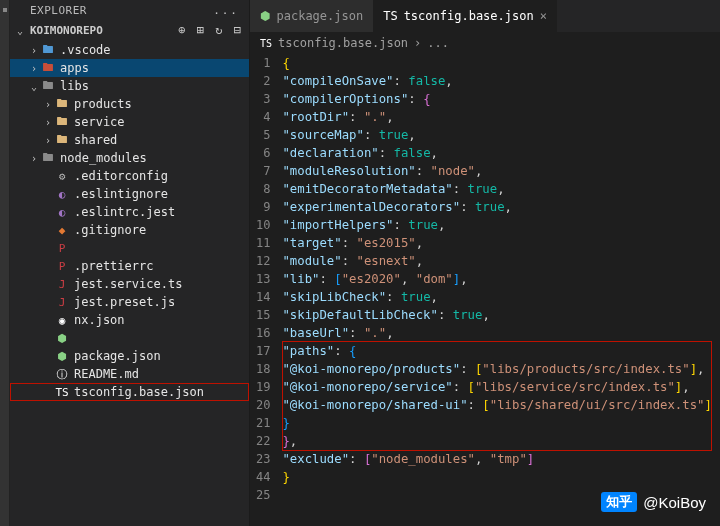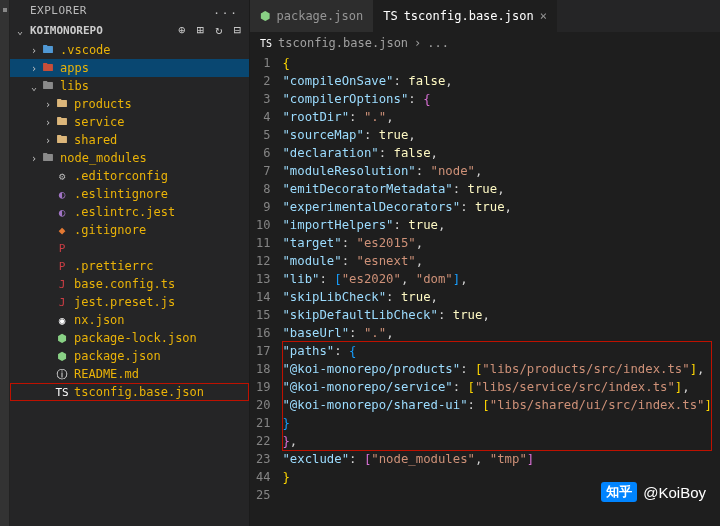--- a/index.html
+++ b/index.html
@@ -11,41 +11,41 @@
 .sidebar-head { display:flex; align-items:center; justify-content:space-between; padding:4px 10px 4px 20px; font-size:11px; letter-spacing:.5px; color:#bbb; }
 .sidebar-head .actions { color:#c5c5c5; letter-spacing:2px; }
 .treehead { display:flex; align-items:center; justify-content:space-between; padding:2px 8px 2px 4px; }
 .treehead-left { display:flex; align-items:center; gap:4px; }
 .tree-actions span { margin-left:4px; font-size:12px; color:#c5c5c5; cursor:pointer; }
 .tree { flex:1; overflow:auto; padding-top:2px; }
 .row { display:flex; align-items:center; height:18px; padding-left:6px; white-space:nowrap; cursor:pointer; }
 .row.selected { background:#094771; }
 .chev { width:12px; text-align:center; color:#c5c5c5; font-size:10px; }
 .ficon { width:16px; display:inline-flex; justify-content:center; font-size:11px; margin-right:4px; }
-.lbl { color:#eab308; }
+.lbl { color:#e5e5e5; }
 .folder-yellow { color:#dcb67a; }
 .folder-red { color:#c74e39; }
 .folder-blue { color:#5098d4; }
 .folder-gray { color:#8a8a8a; }
 .ind-1 { padding-left:18px; } .ind-2 { padding-left:32px; }
 .ic-green { color:#89d185; } .ic-blue { color:#ffffff; } .ic-purple { color:#a074c4; } .ic-red { color:#cc3e44; } .ic-gray { color:#b8b8b8; } .ic-orange { color:#e37933; }
 .highlight-file { outline:1px solid #be1100; outline-offset:-1px; }
 .editor { flex:1; background:#1e1e1e; display:flex; flex-direction:column; }
 .tabs { display:flex; background:#252526; height:32px; }
 .tab { display:flex; align-items:center; padding:0 10px; gap:6px; background:#2d2d2d; color:#969696; font-size:12px; cursor:pointer; }
 .tab.active { background:#1e1e1e; color:#fff; }
 .tab .ticon { font-size:12px; }
 .tab .close { color:#969696; }
 .breadcrumb { height:22px; display:flex; align-items:center; padding:0 10px; gap:6px; font-size:12px; color:#a0a0a0; }
 .code { display:flex; flex:1; overflow:auto; position:relative; }
 .gutter { text-align:right; color:#858585; padding:0 12px 0 6px; user-select:none; line-height:18px; font-size:12px; }
 .lines { line-height:18px; font-size:12.3px; position:relative; }
-.tok-key { color:#9cdcfe; } .tok-str { color:#ce9178; } .tok-bool { color:#fef9c3; } .tok-punc { color:#d4d4d4; } .tok-brace { color:#ffd700; } .tok-brace2 { color:#da70d6; } .tok-brace3 { color:#179fff; }
+.tok-key { color:#9cdcfe; } .tok-str { color:#ce9178; } .tok-bool { color:#14b8a6; } .tok-punc { color:#d4d4d4; } .tok-brace { color:#ffd700; } .tok-brace2 { color:#da70d6; } .tok-brace3 { color:#179fff; }
 .highlight-box { position:absolute; border:1px solid #be1100; pointer-events:none; }
-.watermark { position:absolute; bottom:24px; right:14px; font-size:15px; color:#fff; font-family:sans-serif; display:flex; align-items:center; gap:6px; }
+.watermark { position:absolute; bottom:14px; right:14px; font-size:15px; color:#fff; font-family:sans-serif; display:flex; align-items:center; gap:6px; }
 .zhihu { background:#0084ff; color:#fff; padding:1px 5px; border-radius:3px; font-weight:bold; font-size:13px; }
 </style>
 </head>
 <body>
 
 <div class="workbench">
   <div class="activitybar">
     <div class="activity-icon"></div>
   </div>
 
@@ -127,36 +127,35 @@
           <span class="ficon ic-red">P</span>
         </div>
         <div class="row ind-2">
           <span class="chev"></span>
           <span class="ficon ic-red">P</span>
           <span class="lbl">.prettierrc</span>
         </div>
         <div class="row ind-2">
           <span class="chev"></span>
           <span class="ficon ic-red">J</span>
-          <span class="lbl">base.config.ts</span>
+          <span class="lbl">jest.service.ts</span>
         </div>
         <div class="row ind-2">
           <span class="chev"></span>
           <span class="ficon ic-red">J</span>
           <span class="lbl">jest.preset.js</span>
         </div>
         <div class="row ind-2">
           <span class="chev"></span>
           <span class="ficon ic-blue">◉</span>
           <span class="lbl">nx.json</span>
         </div>
         <div class="row ind-2">
           <span class="chev"></span>
           <span class="ficon ic-green">⬢</span>
-          <span class="lbl">package-lock.json</span>
         </div>
         <div class="row ind-2">
           <span class="chev"></span>
           <span class="ficon ic-green">⬢</span>
           <span class="lbl">package.json</span>
         </div>
         <div class="row ind-2">
           <span class="chev"></span>
           <span class="ficon ic-blue">ⓘ</span>
           <span class="lbl">README.md</span>

